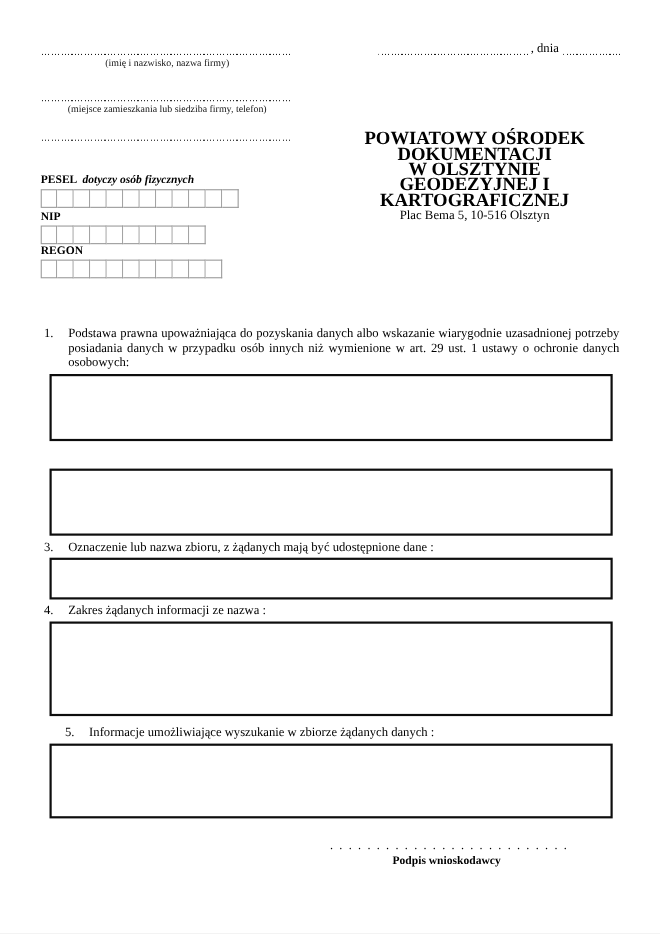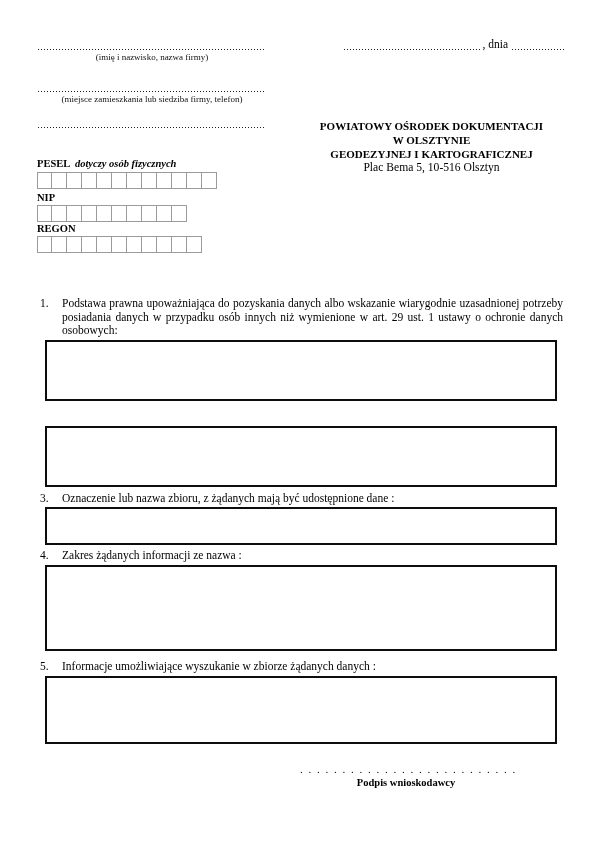--- a/index.html
+++ b/index.html
@@ -24,21 +24,21 @@
   .dotfill{
     flex:1;height:14px;align-self:flex-end;
     background-image:repeating-linear-gradient(90deg,#1a1a1a 0,#1a1a1a 1px,transparent 1px,transparent 3px);
     background-repeat:no-repeat;background-position:left bottom;background-size:100% 1.4px;
   }
   .dotfill.short{flex:0 0 52px;}
   .dnia{padding:0 4px 0 1px;line-height:11px;font-size:11.5px;}
   .office{
     position:absolute;left:293px;top:119px;width:277px;text-align:center;line-height:14px;
   }
-  .office .bold-line{font-weight:bold;font-size:11px;}
+  .office .bold-line{font-weight:bold;font-size:17px;}
   .office .addr{font-size:11.6px;}
   .id-label{
     position:absolute;left:37px;font-size:10.5px;font-weight:bold;white-space:nowrap;
   }
   .id-label .note{font-style:italic;text-align:center;}
   .cells{position:absolute;left:37px;display:flex;}
   .cell{
     width:15px;height:17px;background:#fff;border:1px solid #9b9b9b;border-left:none;box-sizing:border-box;
   }
   .cell:first-child{border-left:1px solid #9b9b9b;}
@@ -146,21 +146,21 @@
   <div class="item-label" style="top:492px;">
     <span class="num">3.</span><span>Oznaczenie lub nazwa zbioru, z żądanych mają być udostępnione dane :</span>
   </div>
   <div class="answer-box" style="top:507px;height:38px;"></div>
 
   <div class="item-label" style="top:549px;">
     <span class="num">4.</span><span>Zakres żądanych informacji ze nazwa :</span>
   </div>
   <div class="answer-box" style="top:565px;height:86px;"></div>
 
-  <div class="item-label" style="top:660px;">
+  <div class="item-label" style="top:660px;margin-left:19px;">
     <span class="num">5.</span><span>Informacje umożliwiające wyszukanie w zbiorze żądanych danych :</span>
   </div>
   <div class="answer-box" style="top:676px;height:68px;"></div>
 
   <div class="signature">
     <div class="sig-dots">. . . . . . . . . . . . . . . . . . . . . . . . . .</div>
     <div class="sig-caption">Podpis wnioskodawcy</div>
   </div>
 
 </div>

